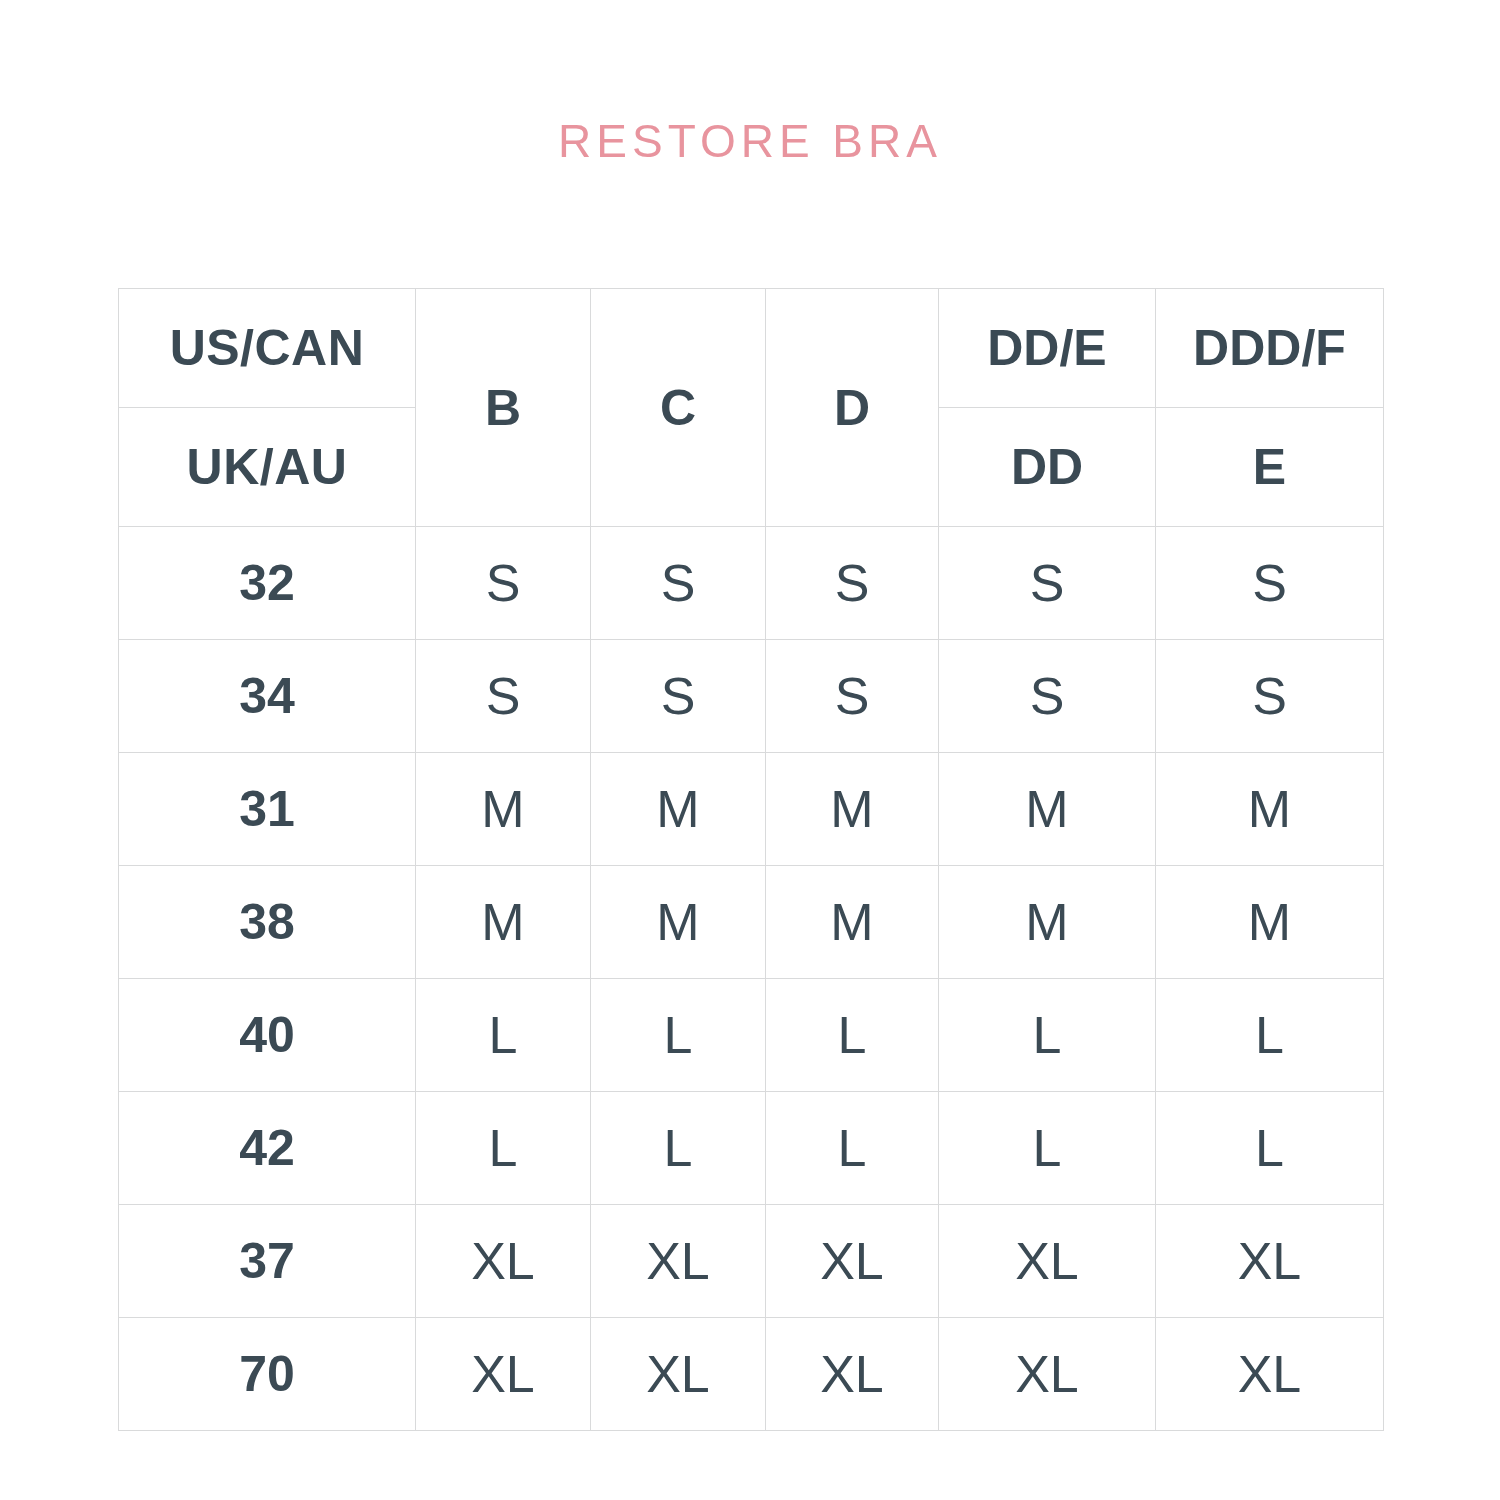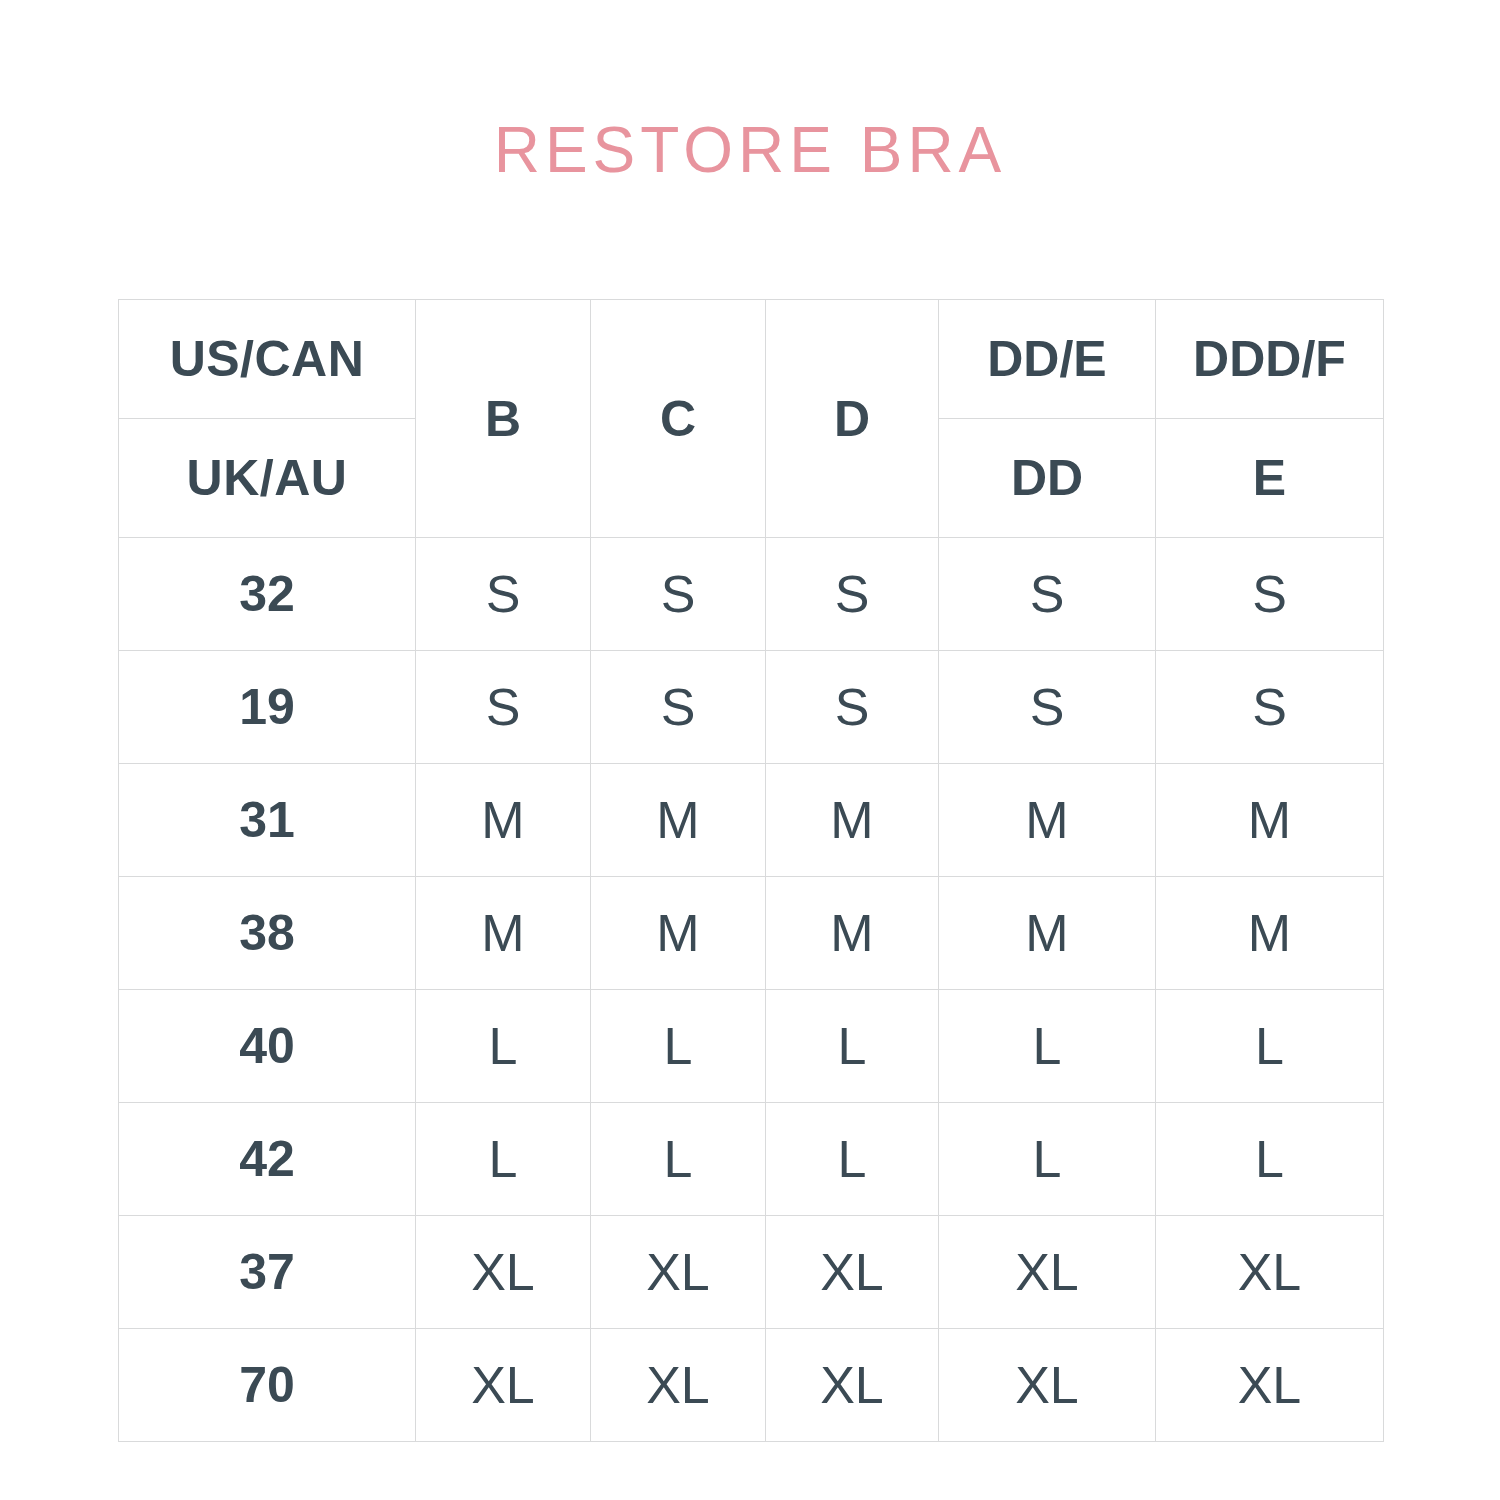--- a/index.html
+++ b/index.html
@@ -22,32 +22,32 @@
   }
 
   
   .title {
     position: absolute;
     top: 118px;
     left: 0;
     width: 1500px;
     text-align: center;
     color: #e8949e;
-    font-size: 64px;
+    font-size: 46px;
     font-weight: 400;
     letter-spacing: 5px;
     line-height: 1;
     white-space: nowrap;
   }
 
   
   .chart {
     position: absolute;
     left: 118px;
-    top: 299px;
+    top: 288px;
     width: 1265px;
     height: 1130px;
     border-collapse: collapse;
     table-layout: fixed;
   }
   .chart td {
     border: 1px solid #d9dadb;
     text-align: center;
     vertical-align: middle;
     color: #3b4a54;
@@ -132,21 +132,21 @@
     <tbody>
       <tr>
         <td class="cell-band">32</td>
         <td class="cell-size">S</td>
         <td class="cell-size">S</td>
         <td class="cell-size">S</td>
         <td class="cell-size">S</td>
         <td class="cell-size">S</td>
       </tr>
       <tr>
-        <td class="cell-band">19</td>
+        <td class="cell-band">34</td>
         <td class="cell-size">S</td>
         <td class="cell-size">S</td>
         <td class="cell-size">S</td>
         <td class="cell-size">S</td>
         <td class="cell-size">S</td>
       </tr>
       <tr>
         <td class="cell-band">31</td>
         <td class="cell-size">M</td>
         <td class="cell-size">M</td>

